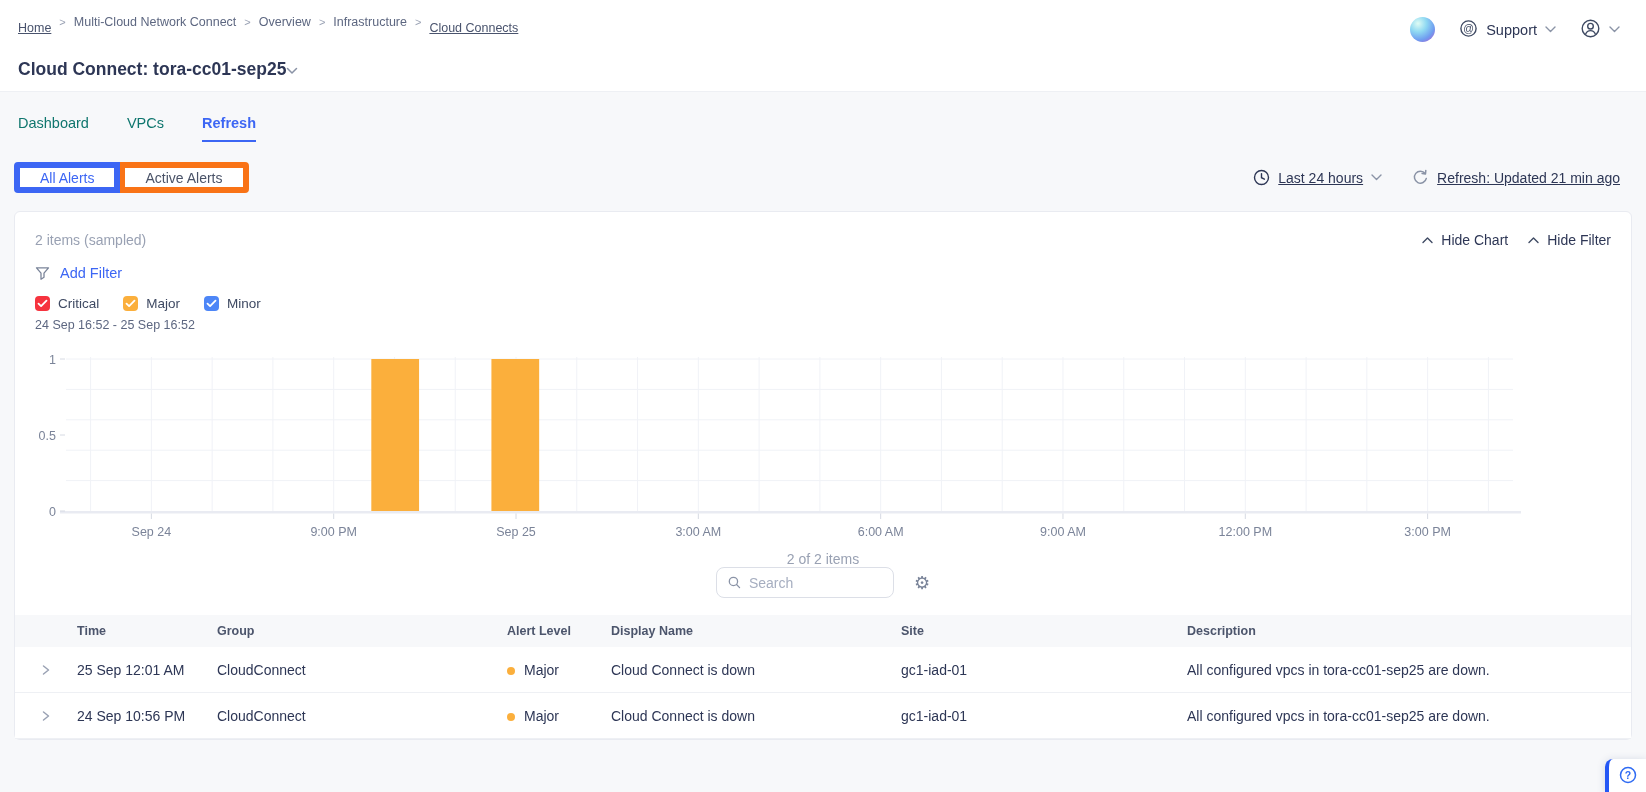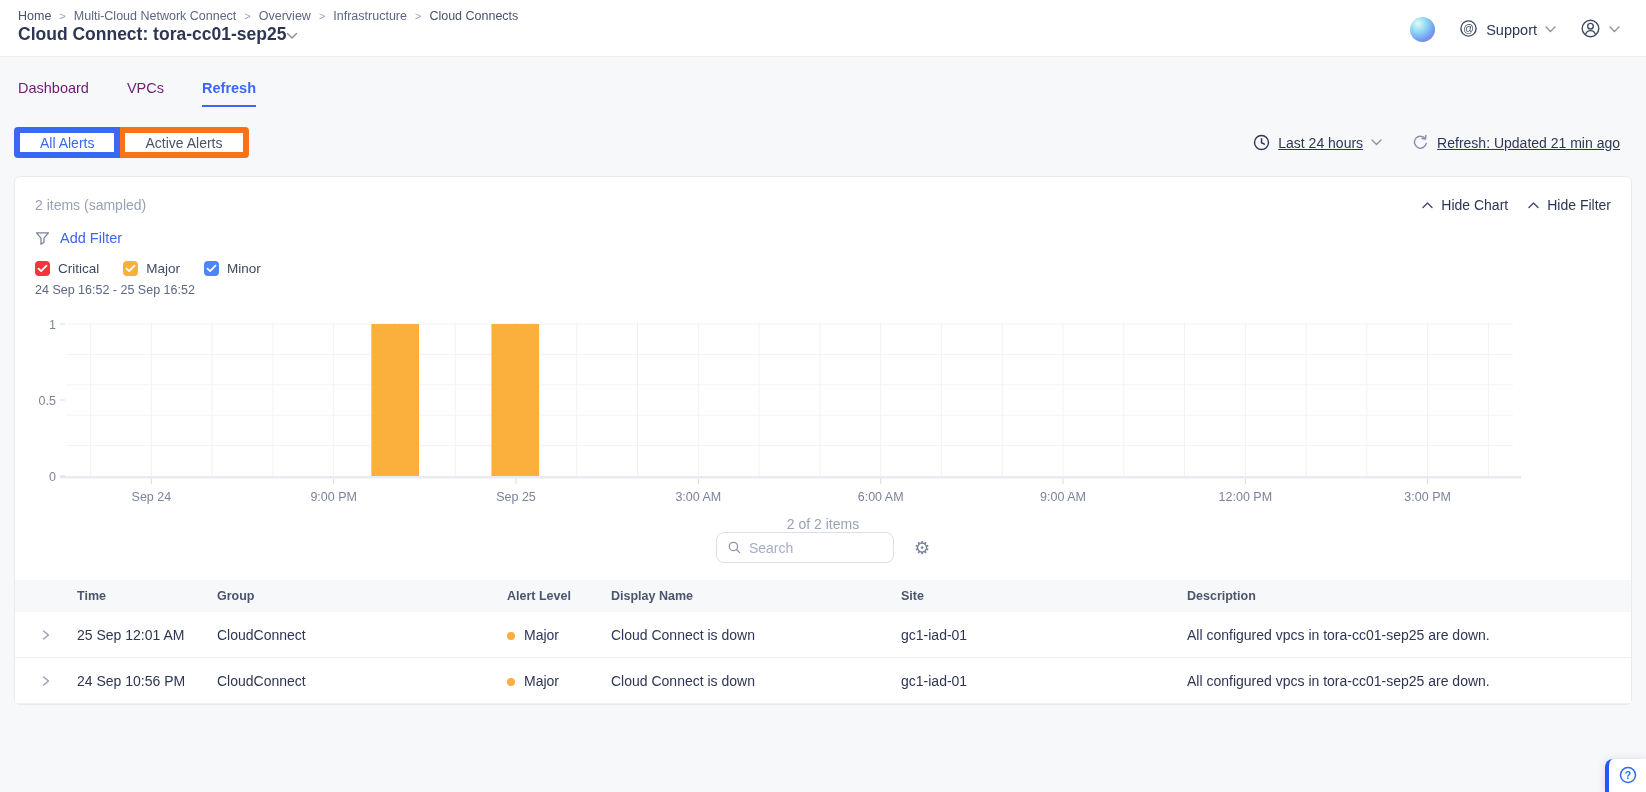--- a/index.html
+++ b/index.html
@@ -6,31 +6,31 @@
   body {
     width: 1646px; height: 792px; overflow: hidden; position: relative;
     background: #f7f8fa; color: #2d3655;
     font-family: "Liberation Sans", sans-serif;
   }
   
   .app-header { background:#fff; padding: 9px 26px 11px 18px; display:flex;
     justify-content:space-between; align-items:flex-start; border-bottom:1px solid #eef0f4; }
   .breadcrumb { font-size:12.5px; color:#5d6781; display:flex; align-items:center; }
   .crumb { cursor:default; }
-  .crumb.link { color:#49536d; cursor:pointer; }
+  .crumb.link { text-decoration:underline; color:#49536d; cursor:pointer;margin-top:12px; }
   .crumb-sep { color:#9aa2b4; padding:0 8px; font-size:11px; }
-  .title-row { display:flex; align-items:center; margin-top:1px; }
+  .title-row { display:flex; align-items:center; margin-top:24px; }
   .page-title { font-size:17.5px; font-weight:700; color:#2d3655; }
   .hdr-right { display:flex; align-items:center; gap:24px; margin-top:8px; }
   .orb { width:25px; height:25px; border-radius:50%;
     background: radial-gradient(circle at 32% 26%, #dffcf4 0%, #8fd9f2 34%, #6f9df0 66%, #9a6fd9 86%, #b55fc9 100%); }
   .hdr-menu { display:flex; align-items:center; gap:8px; font-size:14.5px; color:#2d3655; cursor:pointer; }
   
   .tabs { display:flex; gap:38px; padding:23px 0 0 18px; }
-  .tab { font-size:14.5px; color:#701a75; padding-bottom:9px; cursor:pointer; border-bottom:2.5px solid transparent; }
+  .tab { font-size:14.5px; color:#0f766e; padding-bottom:9px; cursor:pointer; border-bottom:2.5px solid transparent; }
   .tab.active { color:#3c66f4; font-weight:700; border-bottom-color:#3c66f4; }
   
   .controls-row { display:flex; justify-content:space-between; align-items:center; padding:20px 26px 0 14px; }
   .segmented { display:flex; }
   .seg { height:31px; padding:0 20px; display:flex; align-items:center; background:#fff;
     border:6px solid #f97316; font-size:14px; color:#4a5368; cursor:pointer; }
   .seg:first-child { border-radius:4px 0 0 4px; }
   .seg:last-child { border-radius:0 4px 4px 0; margin-left:-1px; }
   .seg.active { border-color:#3c66f4; color:#3c66f4; z-index:1; }
   .right-controls { display:flex; align-items:center; gap:30px; font-size:14px; color:#2d3655;text-decoration:underline; }

